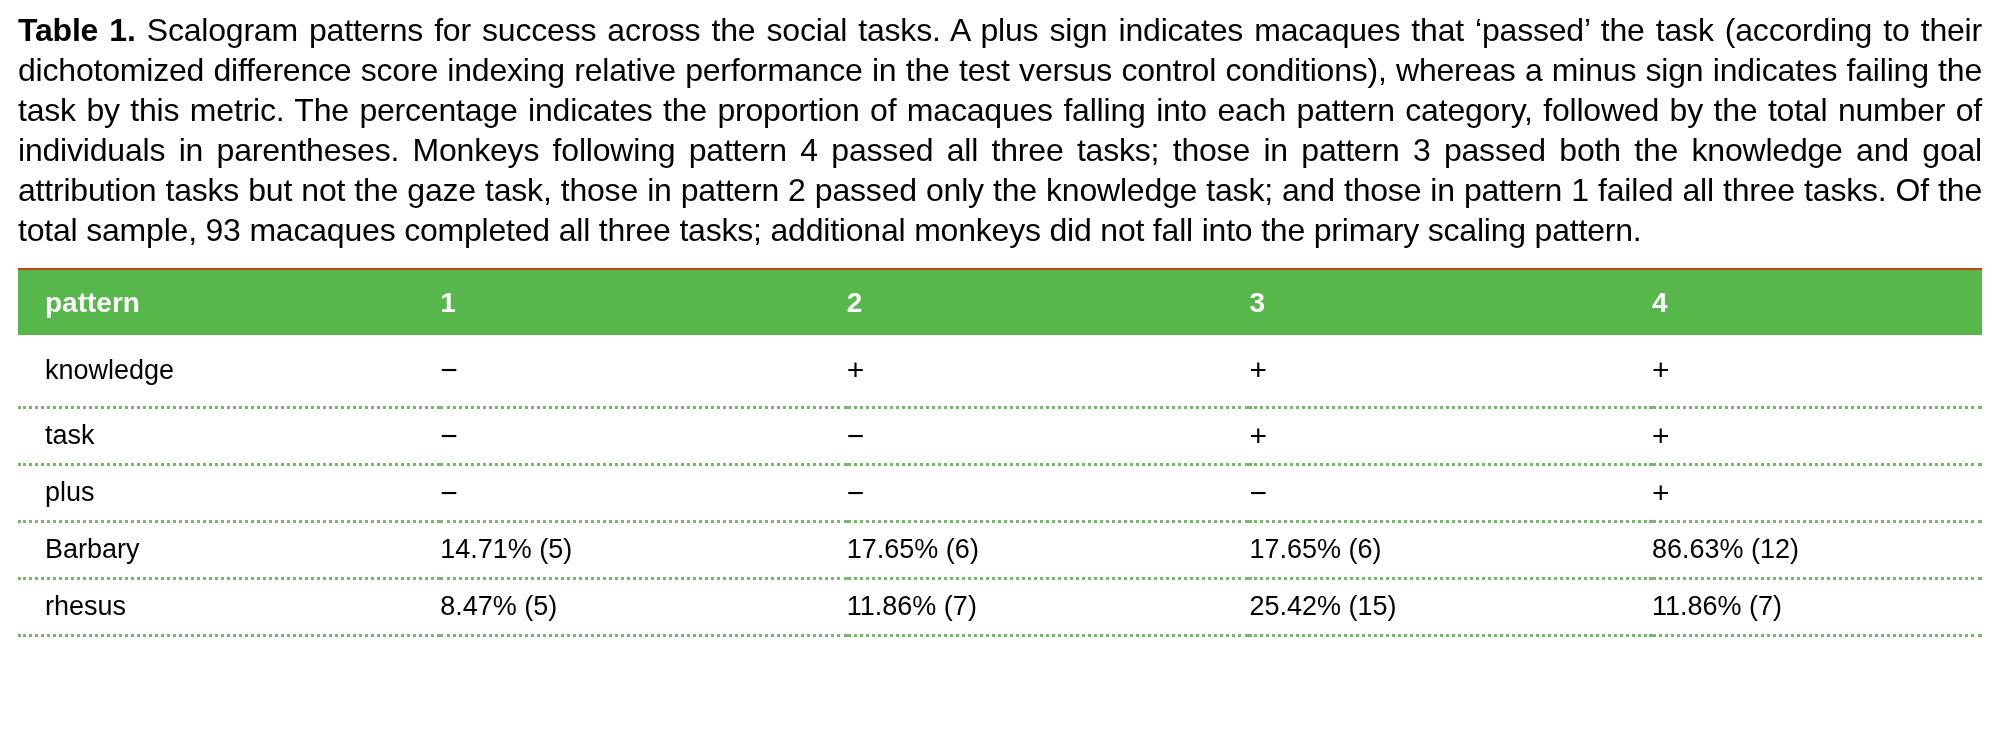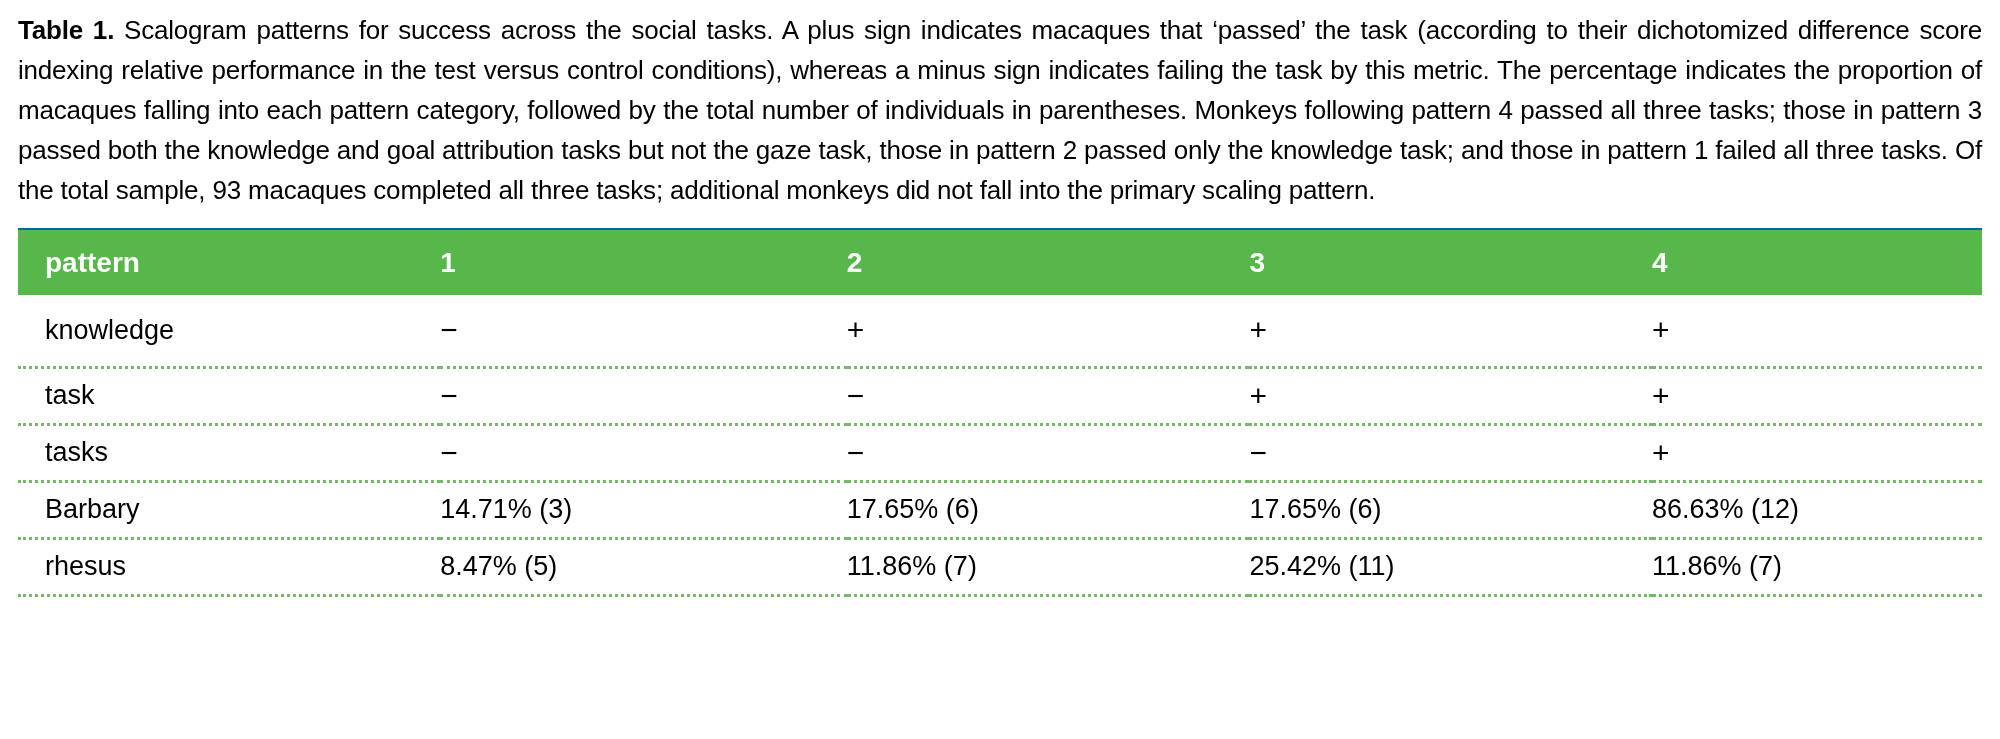--- a/index.html
+++ b/index.html
@@ -9,37 +9,37 @@
     background: #ffffff;
     font-family: "Liberation Sans", sans-serif;
     overflow: hidden;
   }
   .page {
     width: 2000px;
     height: 739px;
     padding: 10px 18px 0 18px;
   }
   .caption {
-    font-size: 26px;
+    font-size: 32px;
     line-height: 40px;
     color: #000000;
     text-align: justify;
     letter-spacing: -0.2px;
     margin-bottom: 18px;
   }
   .caption .caption-label {
     font-weight: bold;
   }
   table.scalogram {
     width: 100%;
     border-collapse: collapse;
     table-layout: fixed;
     font-size: 27px;
     color: #000000;
-    border-top: 2px solid #0369a1;
+    border-top: 2px solid #c2410c;
   }
   col.c-label  { width: 21.5%; }
   col.c-p1     { width: 20.7%; }
   col.c-p2     { width: 20.5%; }
   col.c-p3     { width: 20.5%; }
   col.c-p4     { width: 16.8%; }
   thead th {
     background: #57b74a;
     color: #ffffff;
     font-weight: bold;
@@ -96,36 +96,36 @@
         <td class="sign">+</td>
       </tr>
       <tr>
         <td>task</td>
         <td class="sign">−</td>
         <td class="sign">−</td>
         <td class="sign">+</td>
         <td class="sign">+</td>
       </tr>
       <tr>
-        <td>tasks</td>
+        <td>plus</td>
         <td class="sign">−</td>
         <td class="sign">−</td>
         <td class="sign">−</td>
         <td class="sign">+</td>
       </tr>
       <tr>
         <td>Barbary</td>
-        <td>14.71% (3)</td>
+        <td>14.71% (5)</td>
         <td>17.65% (6)</td>
         <td>17.65% (6)</td>
         <td>86.63% (12)</td>
       </tr>
       <tr>
         <td>rhesus</td>
         <td>8.47% (5)</td>
         <td>11.86% (7)</td>
-        <td>25.42% (11)</td>
+        <td>25.42% (15)</td>
         <td>11.86% (7)</td>
       </tr>
     </tbody>
   </table>
 
 </div>
 
 </body></html>

